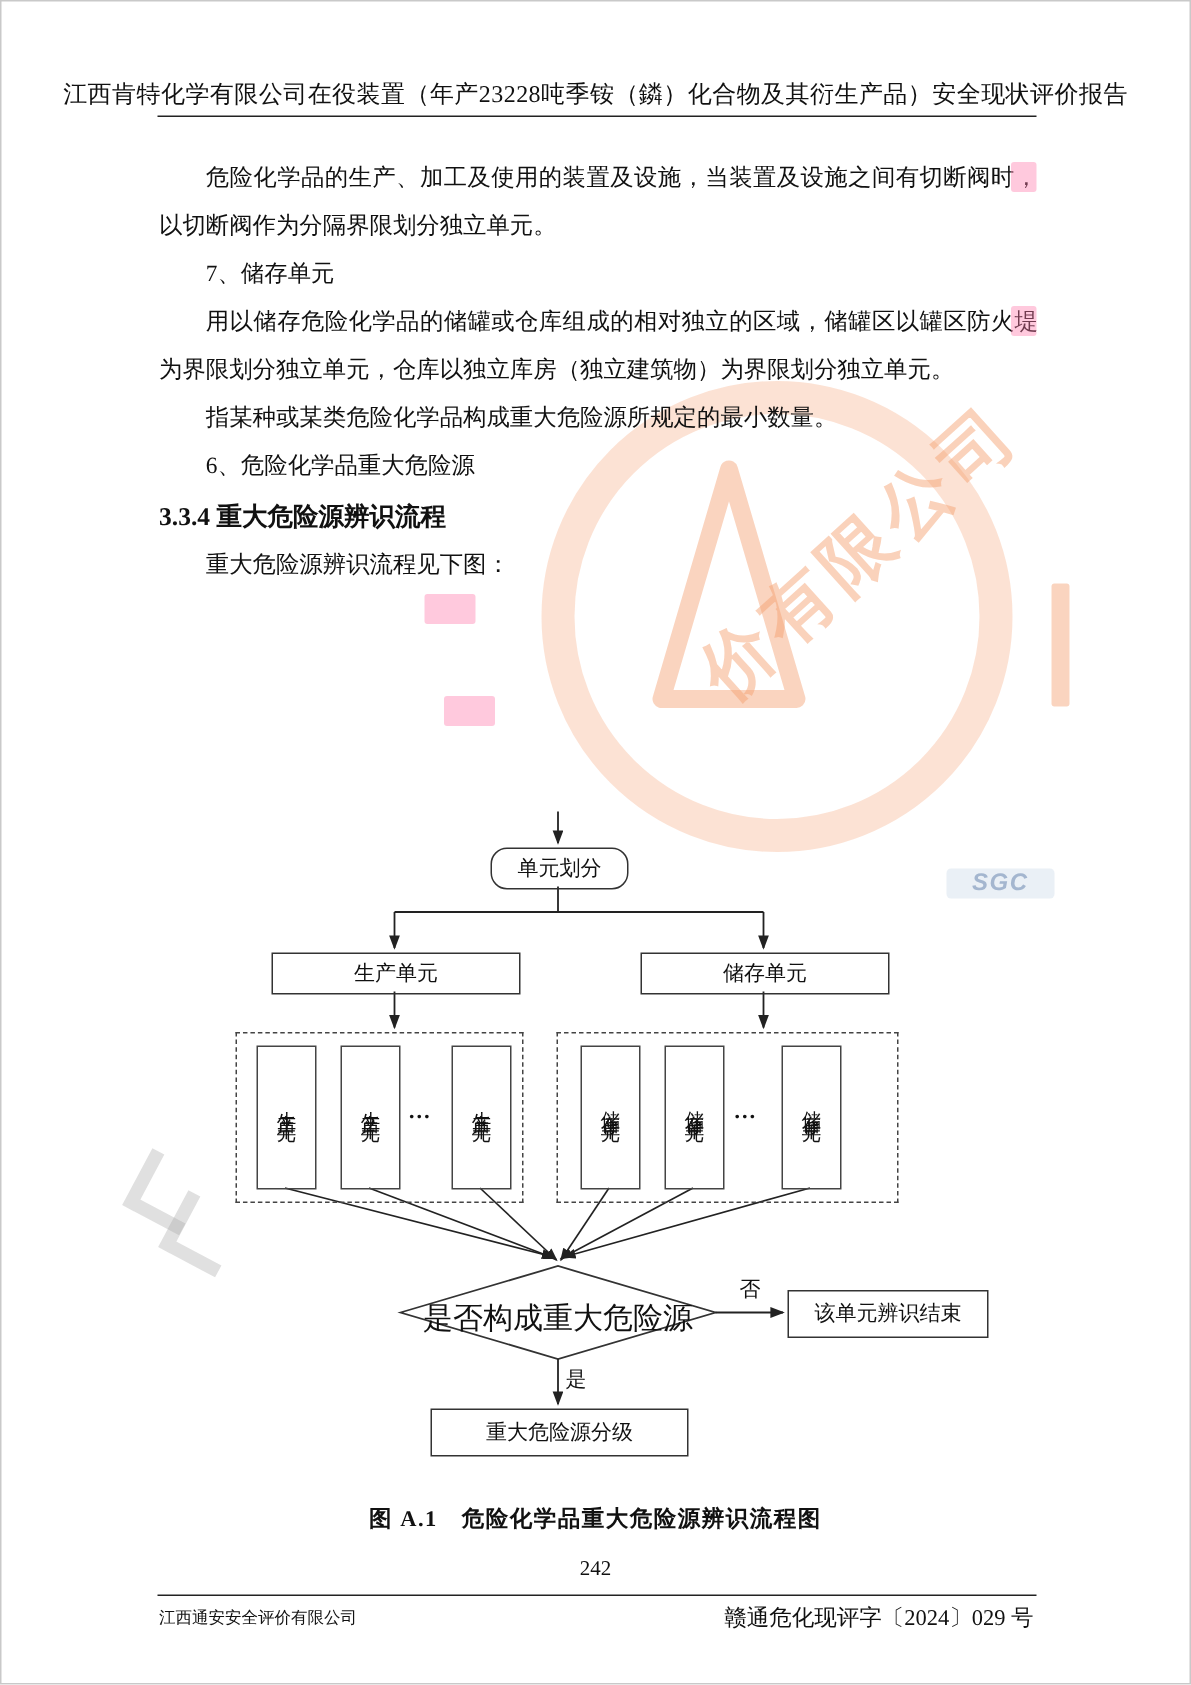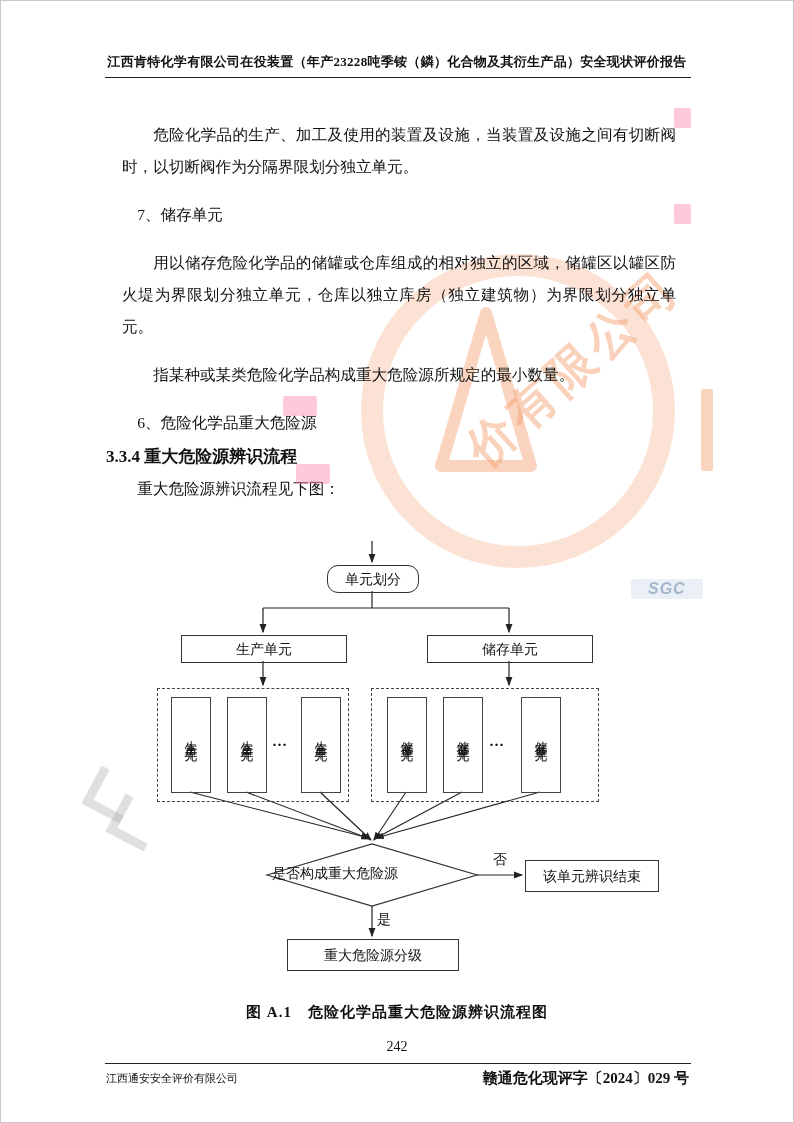--- a/index.html
+++ b/index.html
@@ -17,44 +17,44 @@
     font-weight:bold;}
   .wm-bar{position:absolute;left:700px;top:388px;width:12px;height:82px;
     background:rgba(244,160,112,0.45);border-radius:2px;}
   .wm-sgc{position:absolute;left:630px;top:578px;padding:1px 17px;font:italic bold 16px "Liberation Sans",sans-serif;
     color:rgba(105,135,175,0.55);background:rgba(160,185,215,0.22);border-radius:3px;letter-spacing:1px;}
   .chev{position:absolute;width:34px;height:34px;
     border-left:9px solid rgba(165,165,165,0.35);border-bottom:9px solid rgba(165,165,165,0.35);
     transform:rotate(28deg);}
   
   .header-title{position:absolute;top:52px;left:0;right:0;text-align:center;
-    font-size:13px;font-weight:bold;letter-spacing:0.3px;}
+    font-size:16px;font-weight:normal;letter-spacing:0.3px;}
   .header-rule{position:absolute;top:76px;left:104px;width:586px;border-top:1.5px solid #222;}
   .page-number{position:absolute;top:1038px;left:0;right:0;text-align:center;font-size:14px;}
   .footer-rule{position:absolute;top:1062px;left:104px;width:586px;border-top:1.5px solid #222;}
   .footer-company{position:absolute;top:1070px;left:105px;font-size:11px;}
-  .footer-doc{position:absolute;top:1068px;right:104px;font-size:15px;font-weight:bold;}
+  .footer-doc{position:absolute;top:1068px;right:104px;font-size:15px;font-weight:normal;}
   
   .body-text{position:absolute;top:102px;left:105px;width:586px;font-size:15.6px;line-height:32px;}
-  .para{margin:16px;text-indent:2em;text-align:justify;}
+  .para{margin:0;text-indent:2em;text-align:justify;}
   .subhead{margin:0;text-indent:2em;}
   .section-heading{margin:2px 0 0 0;font-size:17px;font-weight:bold;line-height:32px;}
   .lead{margin:0;text-indent:2em;}
   .hl{position:absolute;background:rgba(255,120,170,0.40);border-radius:2px;pointer-events:none;}
   
   .flowchart{position:absolute;left:140px;top:490px;width:540px;height:500px;font-size:14px;}
   .fc-svg{position:absolute;left:0;top:0;}
   .fc-box{position:absolute;border:1px solid #333;display:flex;flex-direction:column;
     align-items:center;justify-content:center;text-align:center;line-height:19px;background:transparent;}
   .dashed{position:absolute;border:1px dashed #444;}
   .vbox{position:absolute;top:206px;width:38px;height:94px;border:1px solid #444;
     display:flex;align-items:center;justify-content:center;background:transparent;}
   .vtext{writing-mode:vertical-rl;text-orientation:upright;font-size:13px;letter-spacing:3px;line-height:1;}
   .dots{position:absolute;top:242px;font-size:15px;font-weight:bold;}
-  .decision-text{position:absolute;left:131px;top:374px;width:200px;text-align:left;font-size:14px;}
+  .decision-text{position:absolute;left:131px;top:374px;width:200px;text-align:center;font-size:20px;}
   .fc-label{position:absolute;font-size:14px;}
   .fig-caption{position:absolute;top:1002px;left:0;right:0;text-align:center;font-weight:bold;font-size:15px;letter-spacing:1px;}
 </style>
 </head>
 <body>
 
 <div class="page">
 
   <div class="wm-ring"></div>
   <svg class="wm-tri" width="110" height="175" viewBox="0 0 110 175">

